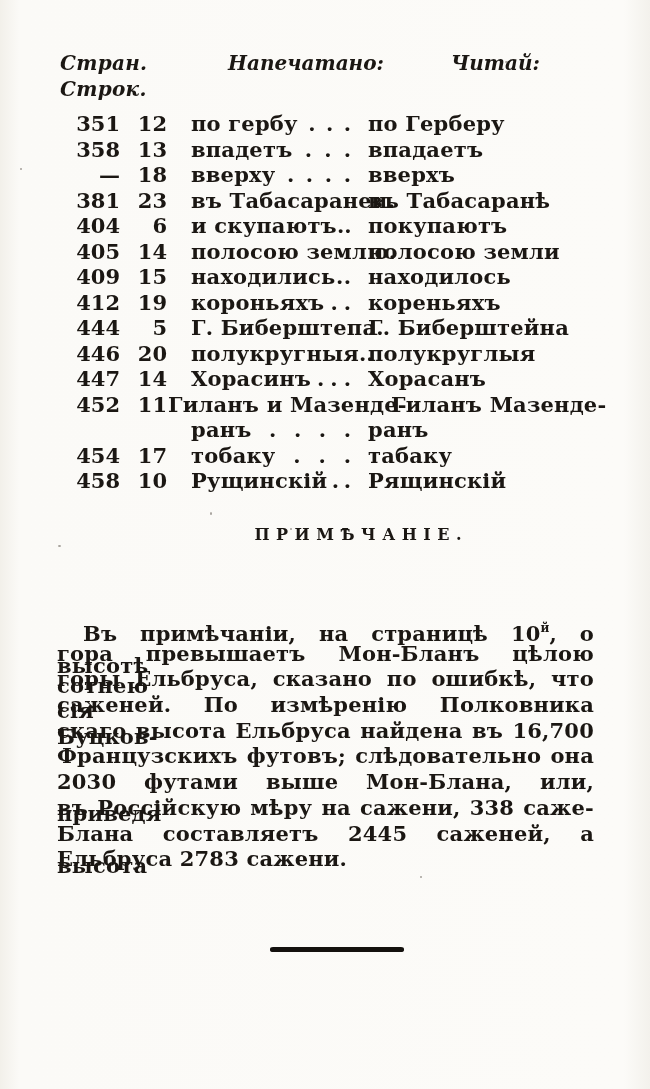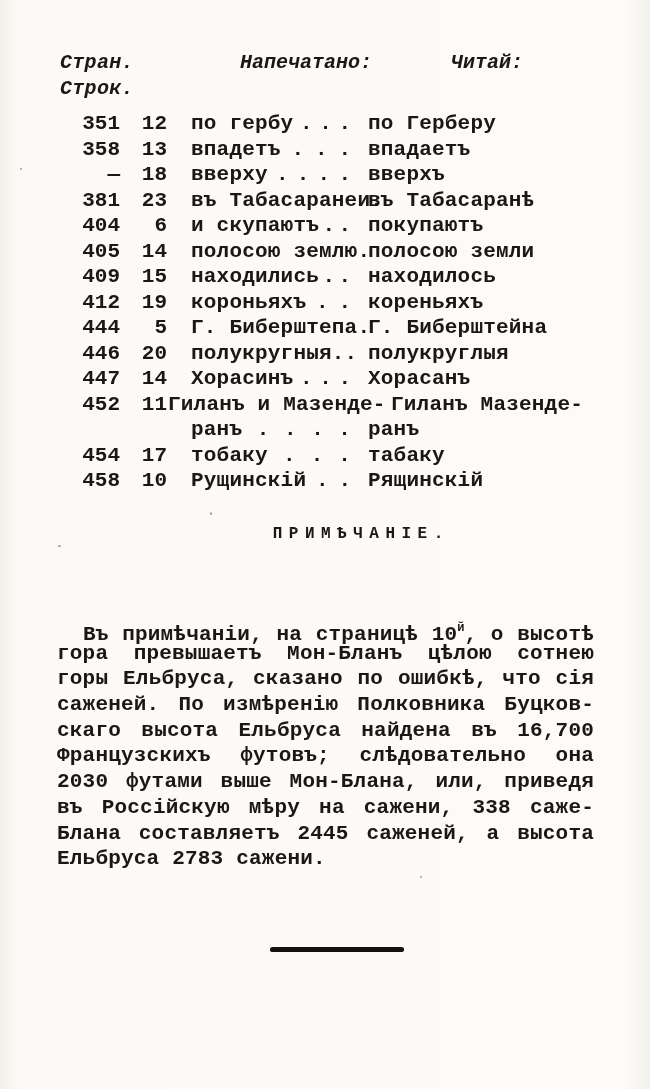--- a/index.html
+++ b/index.html
@@ -8,21 +8,20 @@
     background:#e8e6e1;
     font-family:"DejaVu Serif","Liberation Serif",serif;
     overflow:hidden;
   }
   .page{
     position:relative;
     width:650px;height:1089px;
     background:linear-gradient(90deg,#f2f0ea 0,#fbfaf7 3%,#fcfbf8 96%,#f3f1ec 100%);
     color:#1b1713;
     box-sizing:border-box;
-    font-family:Liberation Mono, monospace;
   }
   
   .errata{position:absolute;left:56px;top:50px;width:537px;}
   .ehead{
     display:grid;grid-template-columns:147px 206px 1fr;
     font-style:italic;font-weight:bold;font-size:20px;line-height:26px;
     margin-bottom:9px;
   }
   .ehead .h-pageline{padding-left:4px;letter-spacing:.3px;}
   .ehead .h-printed{text-align:center;}

